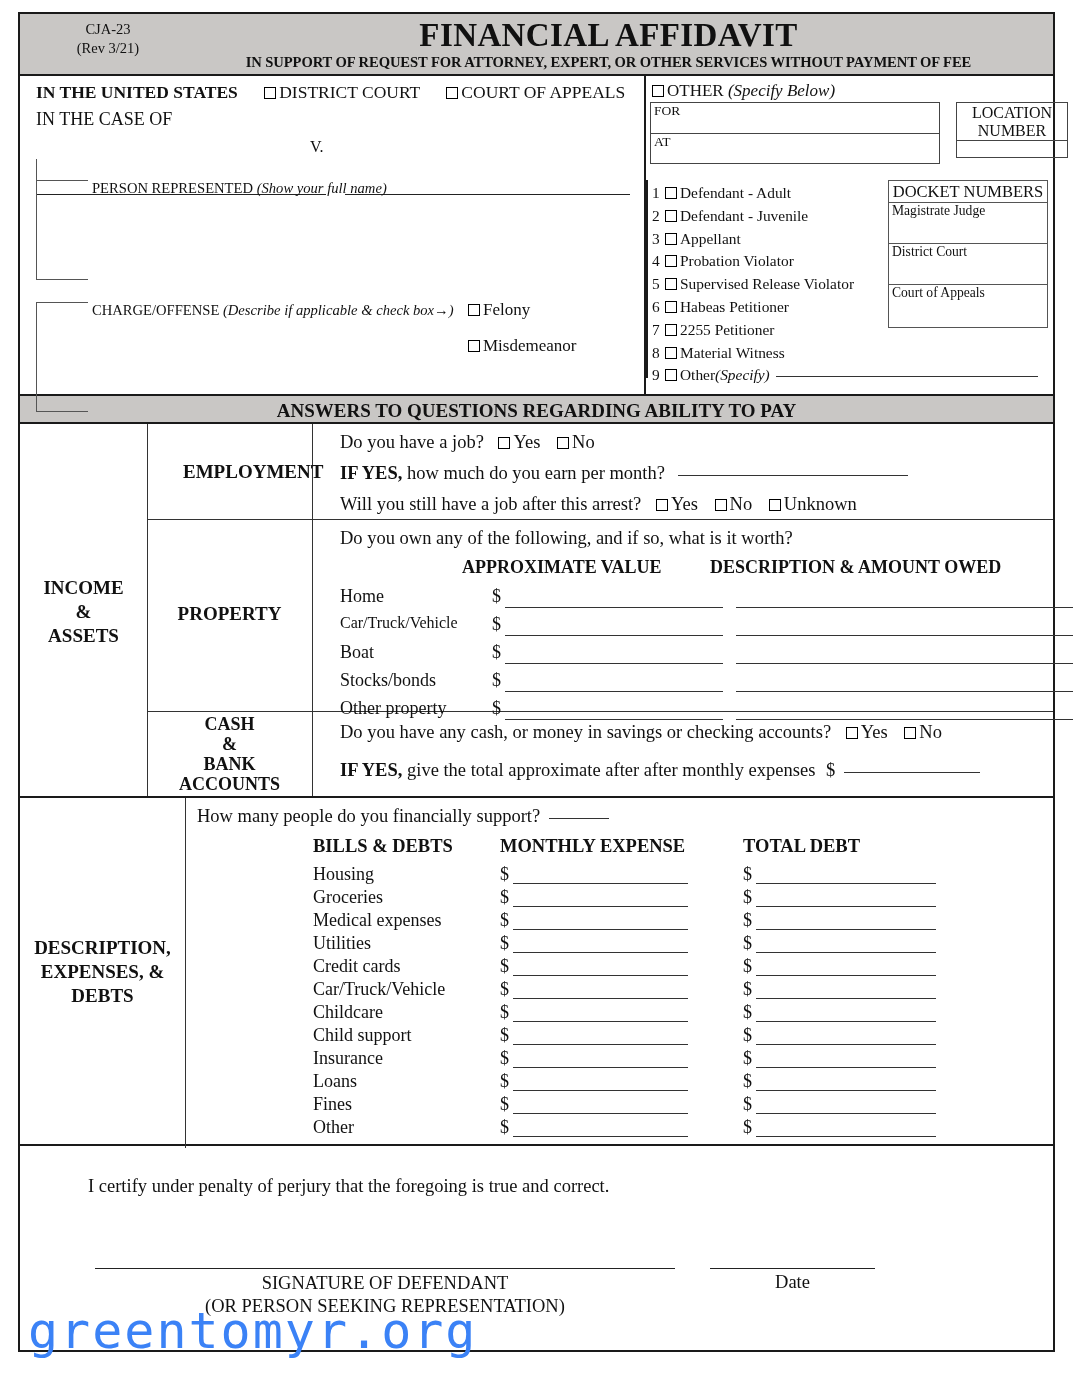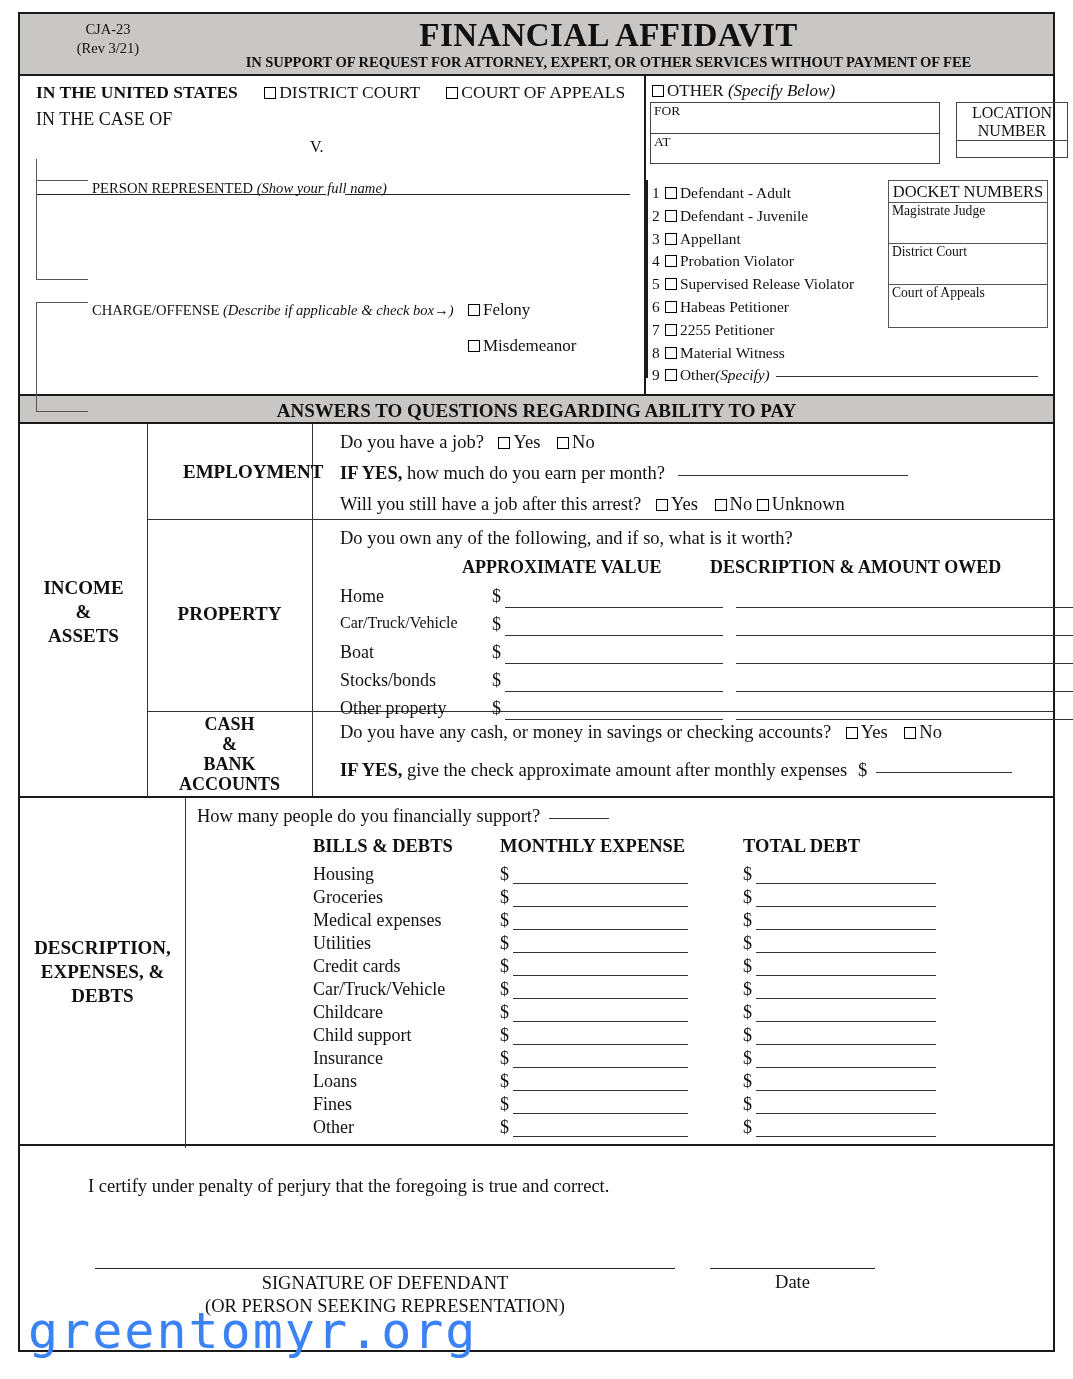--- a/index.html
+++ b/index.html
@@ -395,21 +395,21 @@
         </div>
         <div class="q2">
           <span class="bold">IF YES,</span>
           <span>how much do you earn per month?</span>
           <span class="earn-rule"></span>
         </div>
         <div class="q3">
           <span>Will you still have a job after this arrest?</span>
           <span style="margin-left:10px"><span class="cbx"></span><span>Yes</span></span>
           <span style="margin-left:12px"><span class="cbx"></span><span>No</span></span>
-          <span style=""><span class="cbx"></span><span>Unknown</span></span>
+          <span style="margin-left:12px"><span class="cbx"></span><span>Unknown</span></span>
         </div>
       </div>
 
       <div class="prop hline">
         <div class="q">Do you own any of the following, and if so, what is it worth?</div>
         <div class="h1">APPROXIMATE VALUE</div>
         <div class="h2">DESCRIPTION &amp; AMOUNT OWED</div>
 
         <div class="prow" style="top:66px;">
           <span class="nm">Home</span>
@@ -444,21 +444,21 @@
       </div>
 
       <div class="cash">
         <div class="q1">
           <span>Do you have any cash, or money in savings or checking accounts?</span>
           <span style="margin-left:10px"><span class="cbx"></span><span>Yes</span></span>
           <span style="margin-left:12px"><span class="cbx"></span><span>No</span></span>
         </div>
         <div class="q2">
           <span class="bold">IF YES,</span>
-          <span>give the check approximate amount after monthly expenses</span>
+          <span>give the total approximate after after monthly expenses</span>
           <span style="margin-left:6px;">$</span>
           <span class="cash-rule"></span>
         </div>
       </div>
     </div>
   </div>
 
   <div class="oblig" style="border-top:2px solid #1a1a1a;border-bottom:2px solid #1a1a1a;">
     <div class="vline-3"></div>
 

